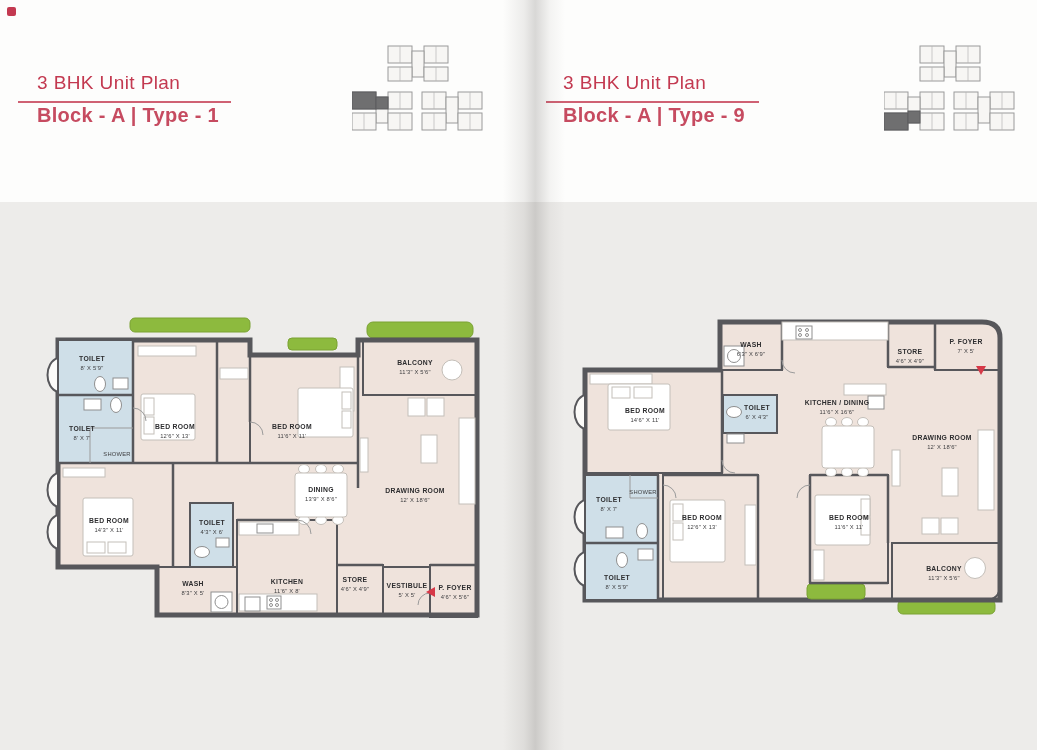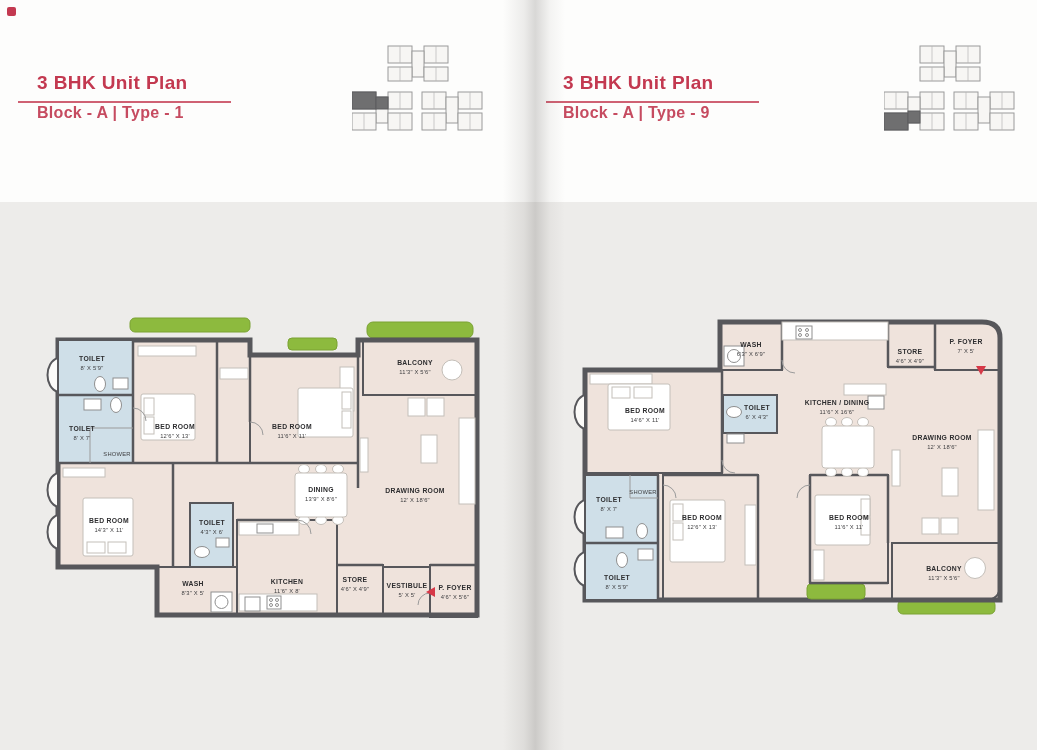--- a/index.html
+++ b/index.html
@@ -3,22 +3,22 @@
 <meta charset="utf-8">
 <style>
   html,body{margin:0;padding:0}
   body{width:1037px;height:750px;position:relative;background:#fdfdfc;
        font-family:"Liberation Sans",sans-serif;overflow:hidden}
   .paper{position:absolute;left:0;top:202px;width:1037px;height:548px;background:#edecea}
   .spine{position:absolute;left:503px;top:0;width:62px;height:750px;pointer-events:none;
      background:linear-gradient(90deg,rgba(90,85,80,0) 0%,rgba(90,85,80,.10) 34%,rgba(70,66,62,.20) 52%,rgba(90,85,80,.06) 76%,rgba(90,85,80,0) 100%)}
   .brand{position:absolute;left:7px;top:7px;width:9px;height:9px;background:#c33950;border-radius:2px}
   .title-block{position:absolute;top:72px}
-  .title-block h1{margin:0;font-size:19px;font-weight:bold;color:#c33950;letter-spacing:.4px}
-  .title-block .sub{margin-top:10px;font-size:16px;font-weight:bold;color:#c64b60;letter-spacing:.3px}
+  .title-block h1{margin:0;font-size:19px;font-weight:normal;color:#c33950;letter-spacing:.4px}
+  .title-block .sub{margin-top:10px;font-size:20px;font-weight:bold;color:#c64b60;letter-spacing:.3px}
   .title-rule{position:absolute;height:1.5px;background:rgba(195,57,80,.8);top:101px}
   .keyplan{position:absolute;top:44px}
   .keyplan rect.kr{fill:#f7f6f4;stroke:#9a9a9a;stroke-width:1}
   .keyplan .hl{fill:#6f6f70;stroke:#5c5c5e;stroke-width:1}
   .keyplan .kthin{stroke:#b5b5b5;stroke-width:.7;fill:none}
   .plan{position:absolute}
   .wallp{fill:#efe3dc;stroke:#57575b;stroke-width:5}
   .iw{stroke:#57575b;stroke-width:2.5;fill:none}
   .room{stroke:#57575b;stroke-width:2;fill:none}
   .blue{fill:#cfdfe8}

